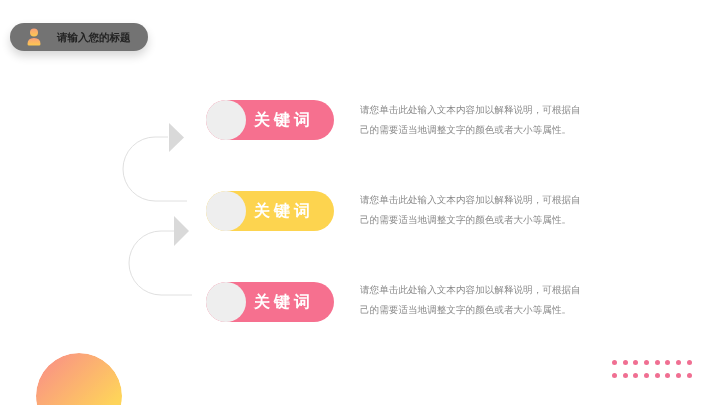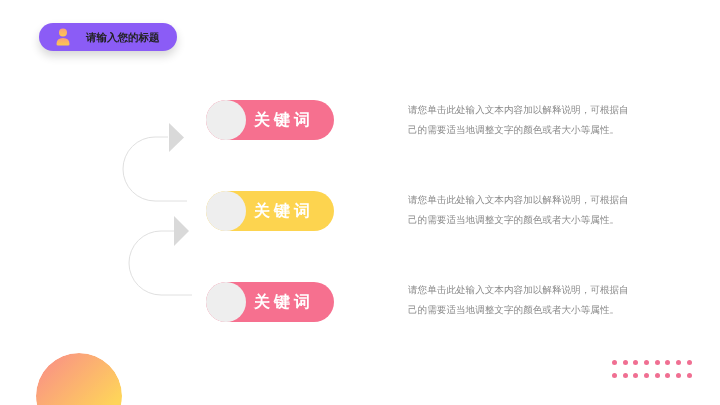--- a/index.html
+++ b/index.html
@@ -9,25 +9,25 @@
   }
   body {
     width: 720px;
     height: 405px;
     position: relative;
     overflow: hidden;
     font-family: "DejaVu Sans", "Liberation Sans", sans-serif;
   }
   .title-pill {
     position: absolute;
-    left: 39px;
+    left: 10px;
     top: 23px;
     width: 138px;
     height: 28px;
-    background: #8b5cf6;
+    background: #737373;
     border-radius: 14px;
     box-shadow: 0 5px 10px rgba(0,0,0,0.16);
   }
   .person-icon {
     position: absolute;
     left: 17px;
     top: 5px;
     width: 14px;
     height: 18px;
   }
@@ -71,21 +71,21 @@
     font-weight: bold;
   }
   .desc {
     position: absolute;
     left: 360px;
     width: 250px;
     font-size: 9.6px;
     line-height: 20px;
     color: #8a8a8a;
   }
-  .desc span { display: block; white-space: nowrap; margin-left: 48px; }
+  .desc span { display: block; white-space: nowrap; }
   .curves {
     position: absolute;
     left: 0;
     top: 0;
     width: 720px;
     height: 405px;
   }
   .sun {
     position: absolute;
     left: 36px;

